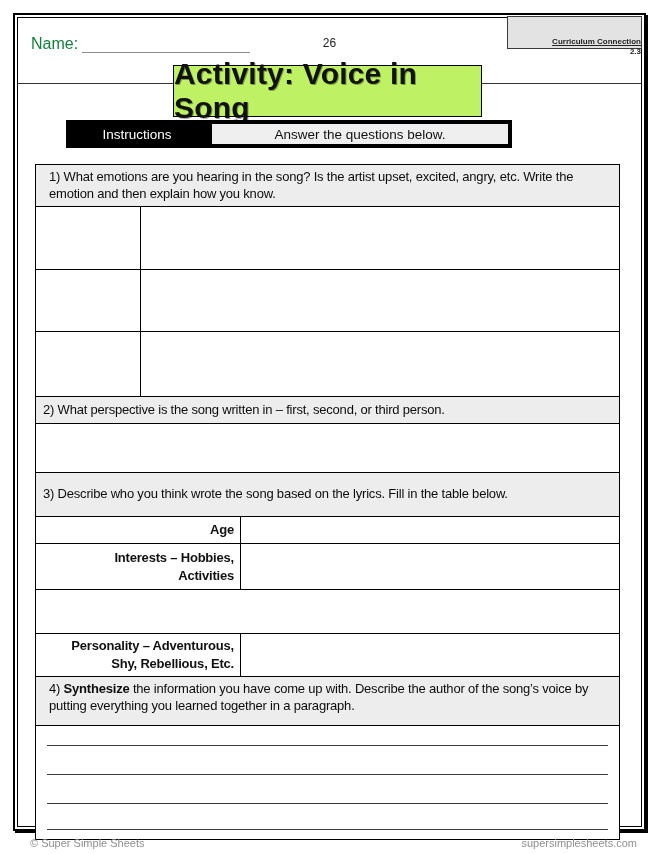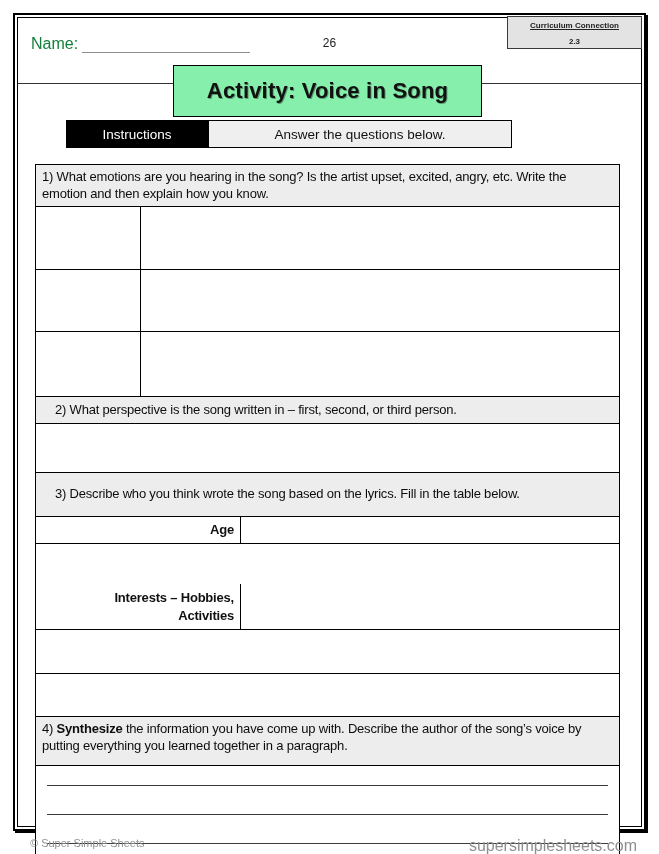--- a/index.html
+++ b/index.html
@@ -8,72 +8,72 @@
 
   .frame { position:absolute; left:13px; top:13px; width:633px; height:818px;
            border:2px solid #000; box-shadow:2px 2px 0 0 #000; background:#fff; }
   .inner { position:absolute; left:2px; top:2px; right:2px; bottom:2px; border:1px solid #000; }
 
   
   .name-row { position:absolute; left:13px; top:17px; font-size:16px; color:#15803d; }
   .name-line { display:inline-block; width:168px; height:13px; border-bottom:1.5px solid #8d8d8d; margin-left:4px; vertical-align:bottom; }
   .page-num { position:absolute; left:0; right:0; top:18px; text-align:center; font-size:12px; color:#222; }
   .curriculum { position:absolute; top:-2px; right:-1px; width:135px; height:33px; background:#e3e3e3;
-                border:1px solid #3a3a3a; text-align:center; padding-top:4px; }
+                border:1px solid #3a3a3a; text-align:right; padding-top:20px; }
   .curriculum .t { display:block; font-size:8px; font-weight:bold; text-decoration:underline; color:#222; }
-  .curriculum .c { display:block; font-size:8px; font-weight:bold; color:#222; margin-top:7px; }
+  .curriculum .c { display:block; font-size:8px; font-weight:bold; color:#222; margin-top:1px; }
 
   
   .title-line { position:absolute; left:0; right:0; top:65px; border-top:1.5px solid #333; }
-  .title-box { position:absolute; left:155px; top:47px; width:309px; height:52px; background:#86efac;
+  .title-box { position:absolute; left:155px; top:47px; width:309px; height:52px; background:#bef264;
                border:1.5px solid #000; display:flex; align-items:center; justify-content:center;
-               font-size:22px; font-weight:bold; letter-spacing:.2px;
+               font-size:30px; font-weight:bold; letter-spacing:.2px;
                text-shadow:1px 1px 0 rgba(0,0,0,.35); }
 
   
   .instr { position:absolute; left:0; top:102px; height:28px; display:flex;padding-left:48px; }
   .instr-label { width:142px; background:#000; color:#fff; display:flex; align-items:center;
                  justify-content:center; font-size:13.5px; }
-  .instr-text { width:304px; background:#efefef; border:1px solid #000000; display:flex;
+  .instr-text { width:304px; background:#efefef; border:4px solid #000000; display:flex;
                 align-items:center; justify-content:center; font-size:13.5px; color:#111; }
 
   
   .content { position:absolute; left:17px; top:146px; width:585px; border:1px solid #000; background:#fff; }
   .sec { border-bottom:1px solid #000; }
   .sec:last-child { border-bottom:none; }
   .sec-header { background:#ededed; font-size:13px; letter-spacing:-.2px; line-height:1.3;
-                padding:4px 6px; color:#0d0d0d; }
-  .sec-header.one { display:flex; align-items:center; padding:0 19px; }
+                padding:4px 13px; color:#0d0d0d; }
+  .sec-header.one { display:flex; align-items:center; padding:0 7px; }
 
   .q1h { height:42px; }
   .row { display:flex; }
   .cell-l { border-right:1px solid #000; }
   .cell-r { flex:1; }
   .q1 .cell-l { width:105px; }
   .r1 { height:63px; } .r2 { height:62px; } .r3 { height:65px; }
 
   .q2h { height:27px; }
   .q2a { height:49px; }
   .q3h { height:44px; }
 
   .q3 .cell-l { width:205px; display:flex; flex-direction:column; justify-content:center;
                 text-align:right; font-weight:bold; font-size:13px; letter-spacing:-.2px; line-height:1.35; padding:1px 6px; }
-  .g1 { height:27px; } .g2 { height:46px;margin-top:40px; } .g3 { height:44px; } .g4 { height:43px; }
+  .g1 { height:27px; } .g2 { height:46px; } .g3 { height:44px; } .g4 { height:43px; }
 
   .q4h { height:49px; }
   .q4a { height:113px; overflow:hidden; }
   .wline { border-bottom:1.2px solid #3c3c3c; margin:0 11px; }
   .wline:nth-child(1) { height:20px; }
   .wline:nth-child(2) { height:29px; }
   .wline:nth-child(3) { height:29px; }
   .wline:nth-child(4) { height:26px; }
 
   
   .foot-l { position:absolute; left:30px; top:837px; font-size:11px; color:#8f8f8f; }
-  .foot-r { position:absolute; right:22px; top:837px; font-size:16px; color:#8f8f8f; }
+  .foot-r { position:absolute; right:22px; top:837px; font-size:11px; color:#8f8f8f; }
 </style>
 </head>
 <body>
 
 <div class="frame">
   <div class="inner">
 
     <div class="name-row">
       <span>Name:</span><span class="name-line"></span>
     </div>
@@ -124,20 +124,24 @@
         <div class="cell-l">
           <span class="auto-hide">Interests – Hobbies,</span>
           <span class="auto-hide">Activities</span>
         </div>
         <div class="cell-r"></div>
       </div>
       <div class="sec row q3 g3">
         <div class="cell-r"></div>
       </div>
       <div class="sec row q3 g4">
+        <div class="cell-l">
+          <span class="auto-hide">Personality – Adventurous,</span>
+          <span class="auto-hide">Shy, Rebellious, Etc.</span>
+        </div>
         <div class="cell-r"></div>
       </div>
 
       <div class="sec sec-header q4h"><span>4) </span><b>Synthesize</b><span> the information you have come up with. Describe the author of the song’s voice by putting everything you learned together in a paragraph.</span></div>
 
       <div class="sec q4a">
         <div class="wline"></div>
         <div class="wline"></div>
         <div class="wline"></div>
         <div class="wline"></div>

